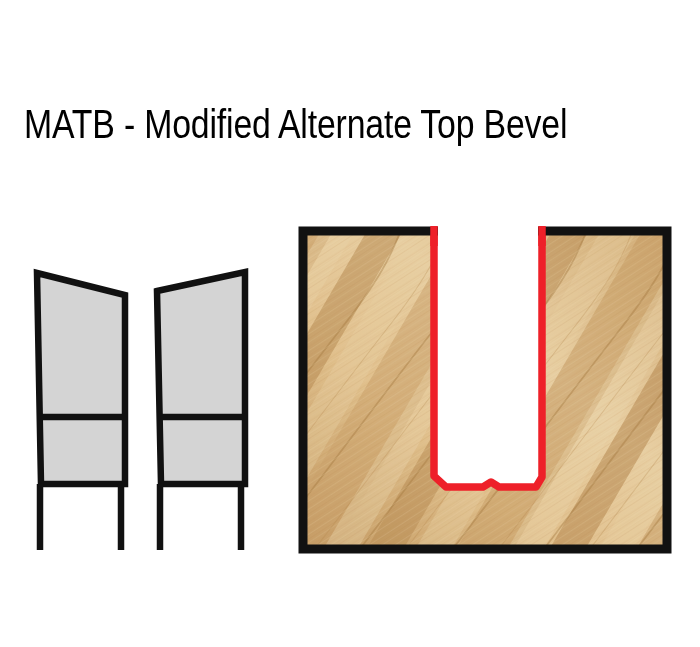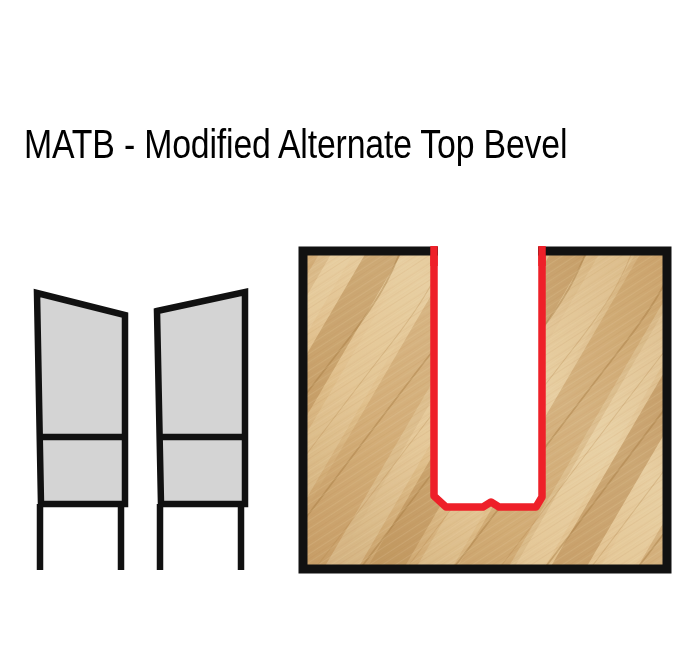--- a/index.html
+++ b/index.html
@@ -15,21 +15,20 @@
     overflow: hidden;
     font-family: "Liberation Sans", sans-serif;
   }
 
   #figure-root {
     position: absolute;
     left: 0;
     top: 0;
     width: 700px;
     height: 484px;
-    margin-top: 20px;
   }
 
   
   #title-text {
     position: absolute;
     left: 24px;
     top: 97px;
     width: 660px;
     height: 54px;
     font-family: "Liberation Sans", sans-serif;

